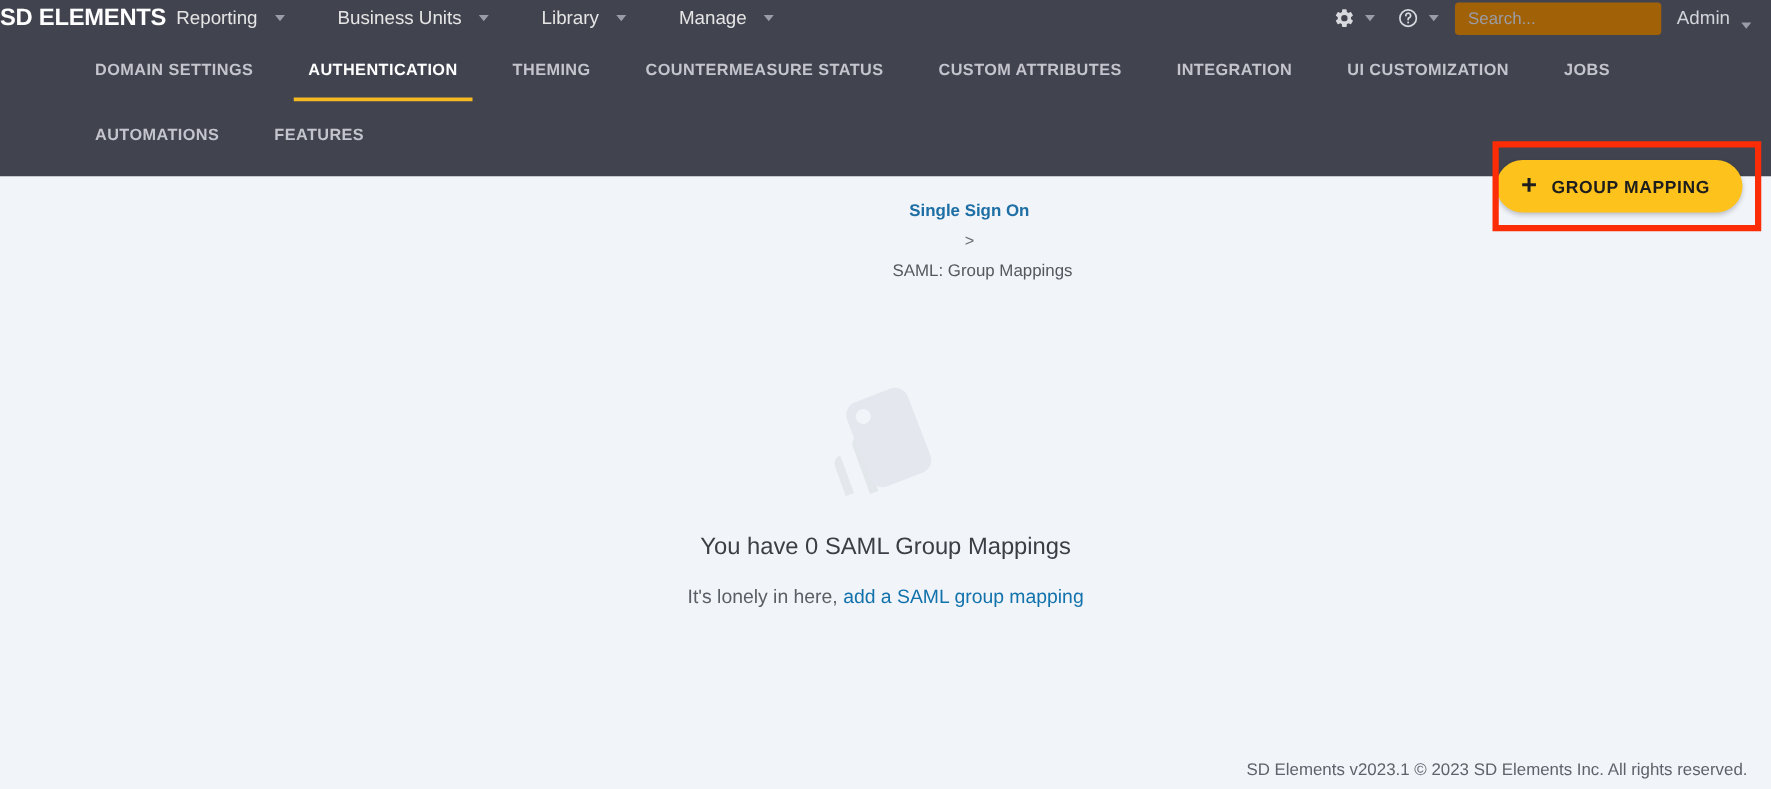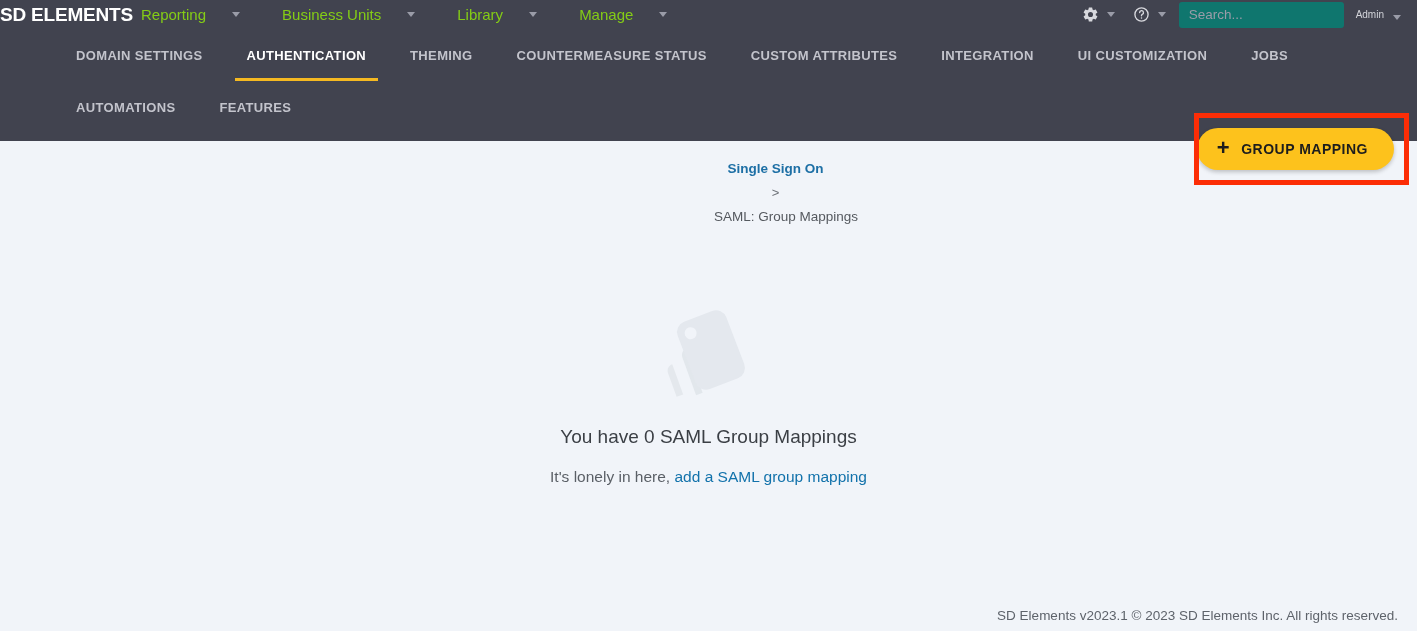--- a/index.html
+++ b/index.html
@@ -44,22 +44,22 @@
 
   .primary-nav {
     display: flex;
     align-items: center;
     gap: 0px;
   }
 
   .primary-nav-item {
     display: flex;
     align-items: center;
-    gap: 26px;
-    color: #84cc16;
+    gap: 14px;
+    color: #e5e5e5;
     font-size: 15px;
     padding: 0 21px;
     cursor: pointer;
     white-space: nowrap;
   }
 
   .caret {
     width: 0; height: 0;
     border-left: 4.5px solid transparent;
     border-right: 4.5px solid transparent;
@@ -83,38 +83,38 @@
     gap: 8px;
     padding: 0 9px;
     cursor: pointer;
   }
 
   .gear-svg, .help-svg { display: block; }
 
   .search-box {
     width: 165px;
     height: 26px;
-    background: #0f766e;
+    background: #a16207;
     border: none;
     border-radius: 3px;
     color: #dcdde2;
     font-size: 13.5px;
     font-family: "Liberation Sans", sans-serif;
     padding: 0 10px;
     margin: 0 6px 0 4px;
     outline: none;
   }
   .search-box::placeholder { color: #9a9ca8; }
 
   .admin-wrap {
     display: flex;
     align-items: flex-end;
     gap: 9px;
     color: #d3d4da;
-    font-size: 10px;
+    font-size: 15px;
     padding: 0 8px 0 6px;
     cursor: pointer;
   }
 
   
   .tab-row {
     display: flex;
     align-items: flex-end;
     padding-left: 54px;
     height: 52px;

